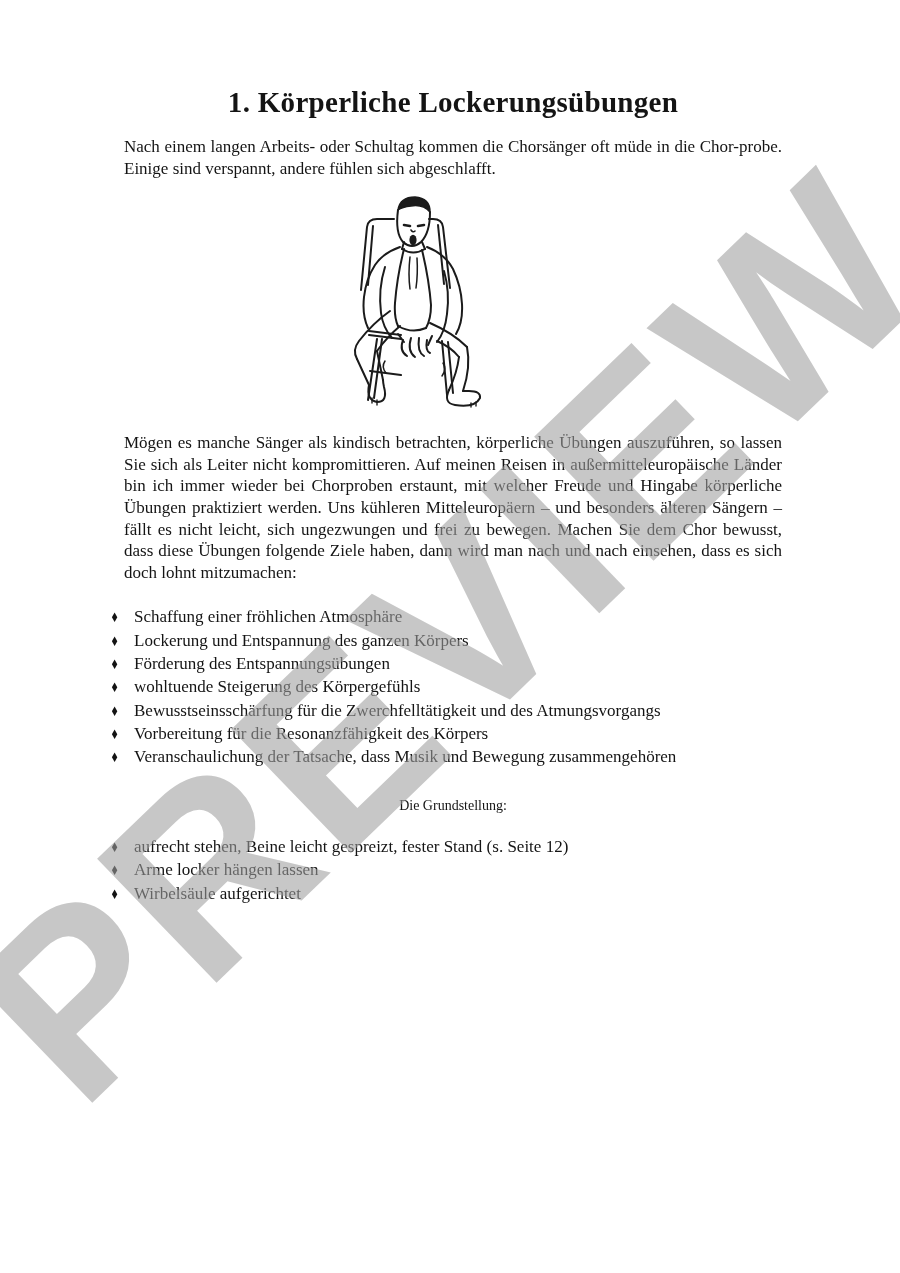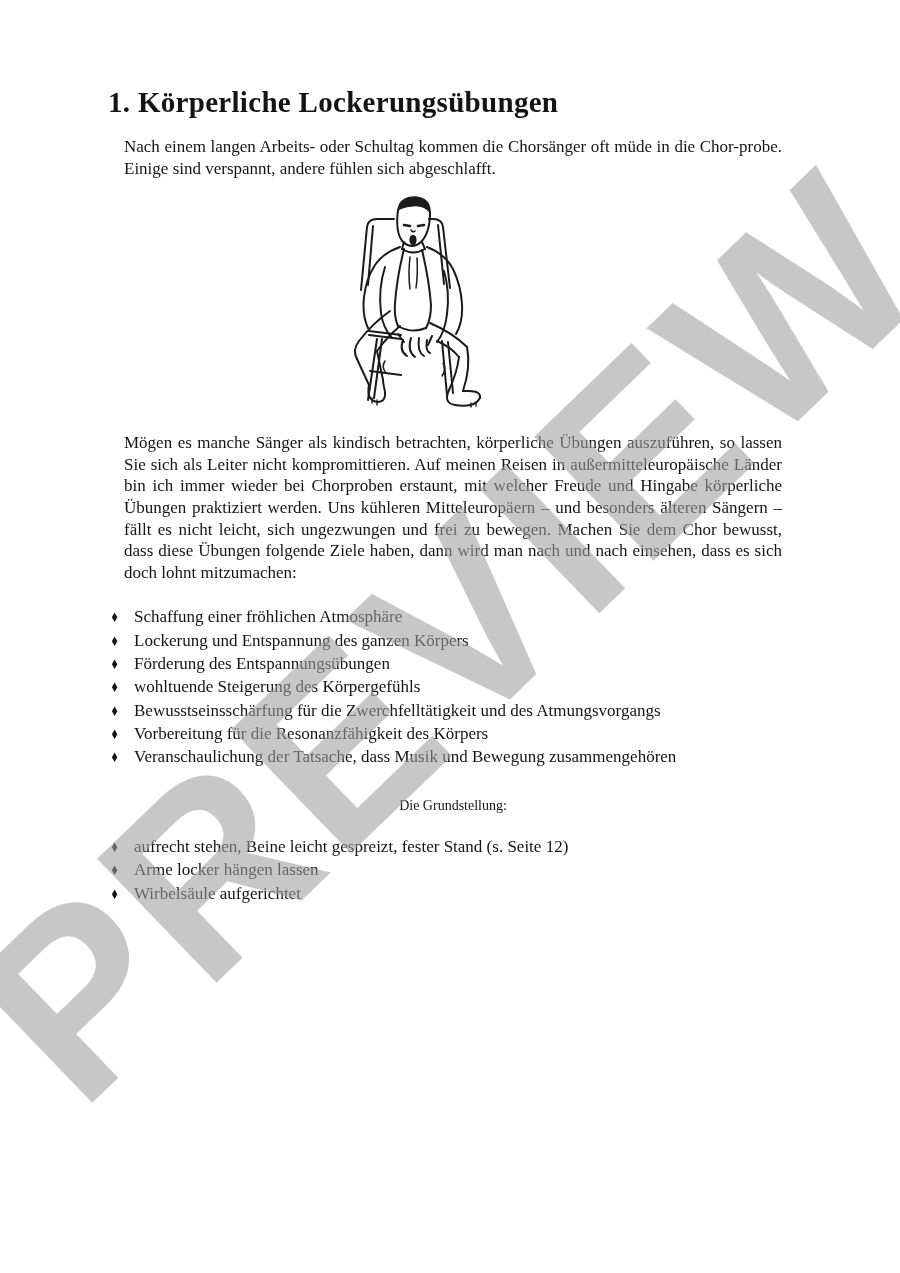--- a/index.html
+++ b/index.html
@@ -12,20 +12,21 @@
     font-family:"Liberation Serif", serif;
     color:#141414;
   }
   .content{
     position:absolute;
     left:108px;top:0;
     width:690px;
   }
   .doc-title{
     margin:84px 0 0 0;
+    text-align:center;
     font-size:29px;
     font-weight:bold;
     letter-spacing:.3px;
     line-height:36px;
   }
   p.para{
     margin:16px;
     font-size:17px;
     line-height:21.6px;
     text-align:justify;

